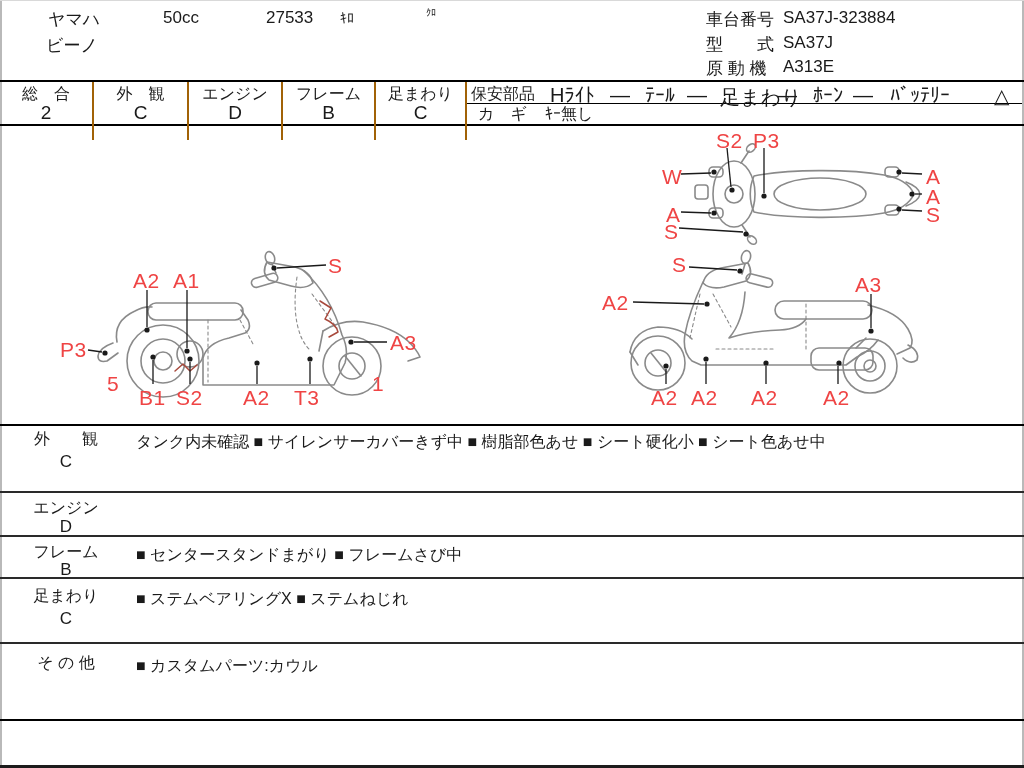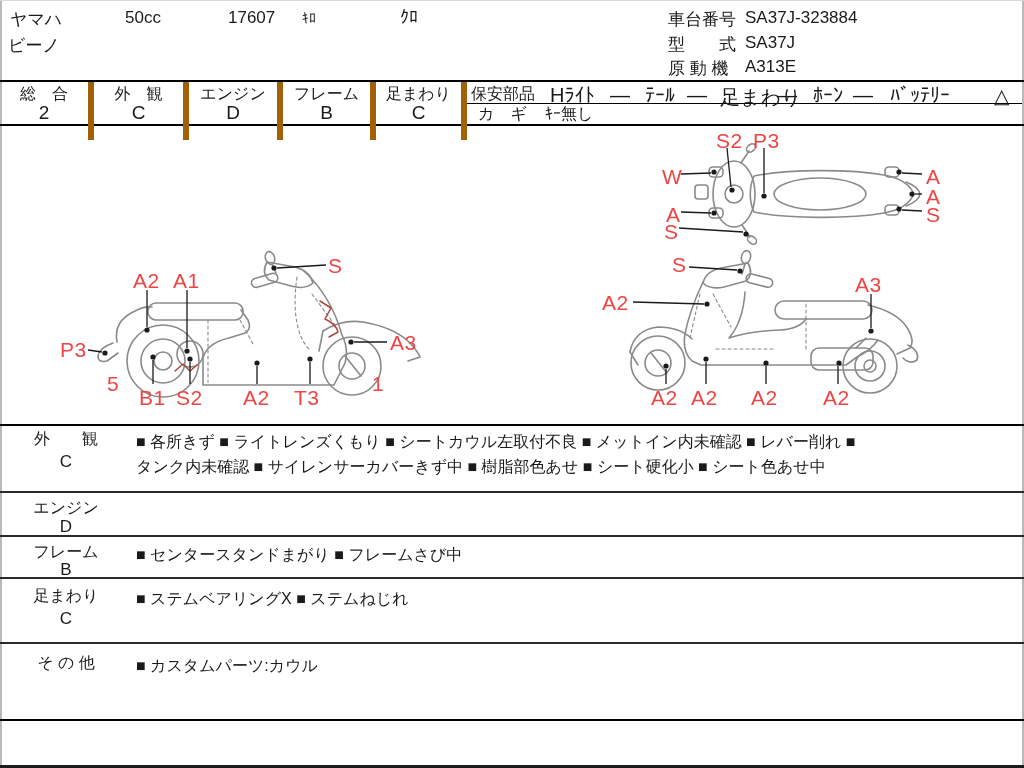--- a/index.html
+++ b/index.html
@@ -5,24 +5,24 @@
   html,body{margin:0;padding:0;background:#ffffff;}
   .sheet{
     position:relative;width:1024px;height:768px;background:#fff;
     font-family:"Liberation Sans","DejaVu Sans",sans-serif;color:#1a1a1a;
     overflow:hidden;border-top:1px solid #d9d9d9;box-sizing:border-box;
   }
   .edge{position:absolute;top:0;bottom:0;width:2px;background:#b9b9b9;}
   .edge-l{left:0;} .edge-r{right:0;}
   
   .header{position:absolute;left:0;top:0;width:1024px;height:79px;border-bottom:2px solid #000;box-sizing:content-box;}
-  .header span{position:absolute;font-size:17px;white-space:nowrap;}
+  .header span{position:absolute;font-size:17px;white-space:nowrap;margin-left:38px;}
   
   .ratings-row{position:absolute;left:0;top:81px;width:1024px;height:42px;border-bottom:2px solid #000;}
-  .rbox{position:absolute;top:0;height:58px;border-right:6px solid #a16207;box-sizing:border-box;text-align:center;}
+  .rbox{position:absolute;top:0;height:58px;border-right:2px solid #a16207;box-sizing:border-box;text-align:center;}
   .rlabel{font-size:16px;margin-top:2px;line-height:19px;}
   .rgrade{font-size:19px;line-height:20px;}
   .safety{position:absolute;left:467px;top:0;right:2px;height:54px;text-decoration:underline;}
   .safety-rowA{position:absolute;left:0;top:0;right:0;height:21px;border-bottom:1px solid #000;}
   .safety-rowB{position:absolute;left:0;top:22px;right:0;height:20px;}
   .safety span{position:absolute;font-size:20px;top:2px;white-space:nowrap;}
   .safety .kan{font-size:16px;}
   
   .diagram-area{position:absolute;left:0;top:123px;width:1024px;height:300px;border-bottom:2px solid #000;box-sizing:content-box;}
   .dlabel{position:absolute;font-size:21px;color:#ef4444;letter-spacing:0.5px;white-space:nowrap;}
@@ -36,23 +36,23 @@
 </head>
 <body>
 
 <div class="sheet">
   <div class="edge edge-l"></div>
   <div class="edge edge-r"></div>
 
   <div class="header">
     <span style="left:10px;top:7px">ヤマハ</span>
     <span style="left:125px;top:7px">50cc</span>
-    <span style="left:228px;top:7px">17607</span>
+    <span style="left:228px;top:7px">27533</span>
     <span style="left:302px;top:9px;font-size:14px">ｷﾛ</span>
-    <span style="left:400px;top:6px;font-size:18px">ｸﾛ</span>
+    <span style="left:388px;top:6px;font-size:10px">ｸﾛ</span>
     <span style="left:8px;top:33px">ビーノ</span>
     <span style="left:668px;top:7px">車台番号</span>
     <span style="left:745px;top:7px">SA37J-323884</span>
     <span style="left:668px;top:32px">型　　式</span>
     <span style="left:745px;top:32px">SA37J</span>
     <span style="left:668px;top:56px">原 動 機</span>
     <span style="left:745px;top:56px">A313E</span>
   </div>
 
   <div class="ratings-row">
@@ -259,21 +259,20 @@
     <span class="dlabel" style="left:651px;top:262px">A2</span>
     <span class="dlabel" style="left:691px;top:262px">A2</span>
     <span class="dlabel" style="left:751px;top:262px">A2</span>
     <span class="dlabel" style="left:823px;top:262px">A2</span>
   </div>
 
   <div class="section" style="top:423px;height:69px">
     <div class="sec-label">外　　観</div>
     <div class="sec-grade">C</div>
     <div class="sec-text">
-      <div>■ 各所きず ■ ライトレンズくもり ■ シートカウル左取付不良 ■ メットイン内未確認 ■ レバー削れ ■</div>
       <div>タンク内未確認 ■ サイレンサーカバーきず中 ■ 樹脂部色あせ ■ シート硬化小 ■ シート色あせ中</div>
     </div>
   </div>
   <div class="section" style="top:492px;height:44px">
     <div class="sec-label">エンジン</div>
     <div class="sec-grade" style="top:24px">D</div>
   </div>
   <div class="section" style="top:536px;height:42px">
     <div class="sec-label">フレーム</div>
     <div class="sec-grade" style="top:23px">B</div>

